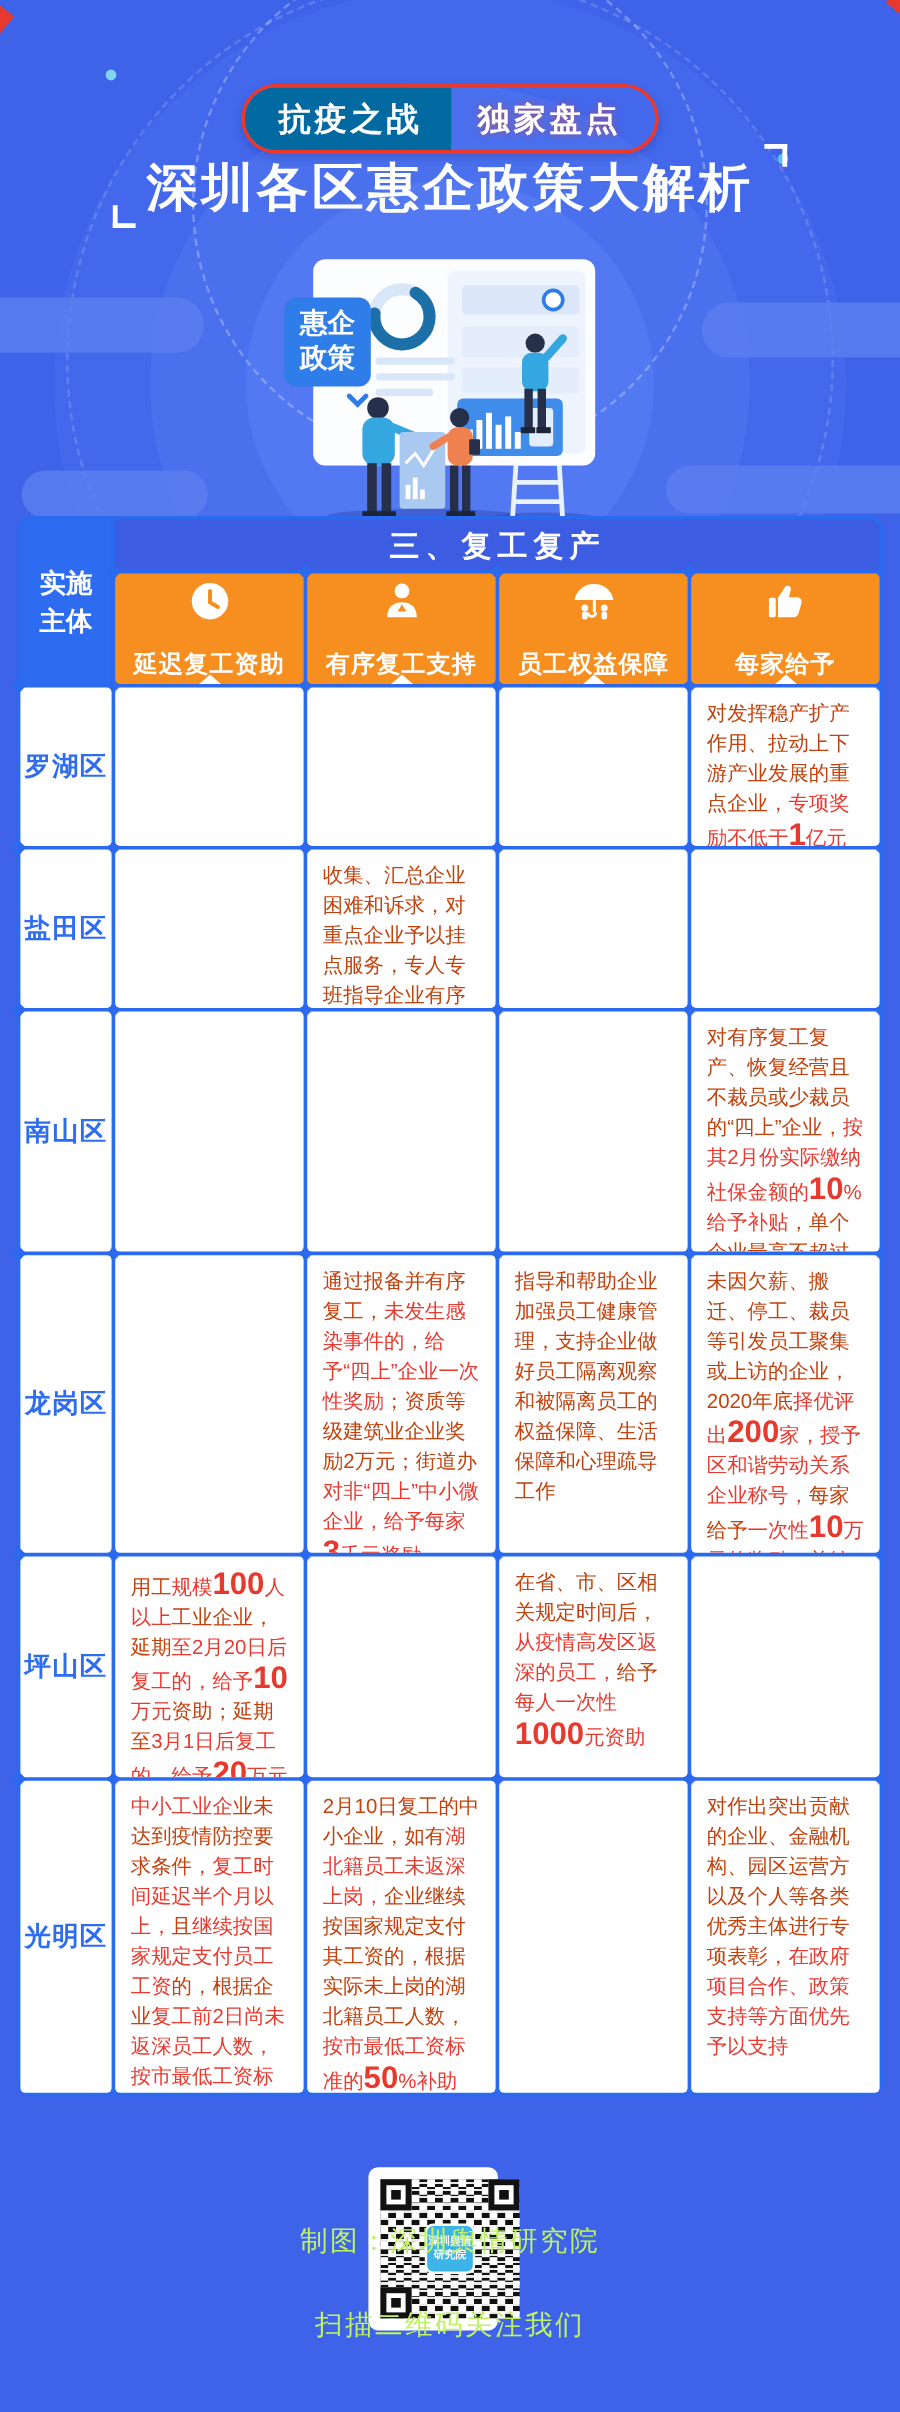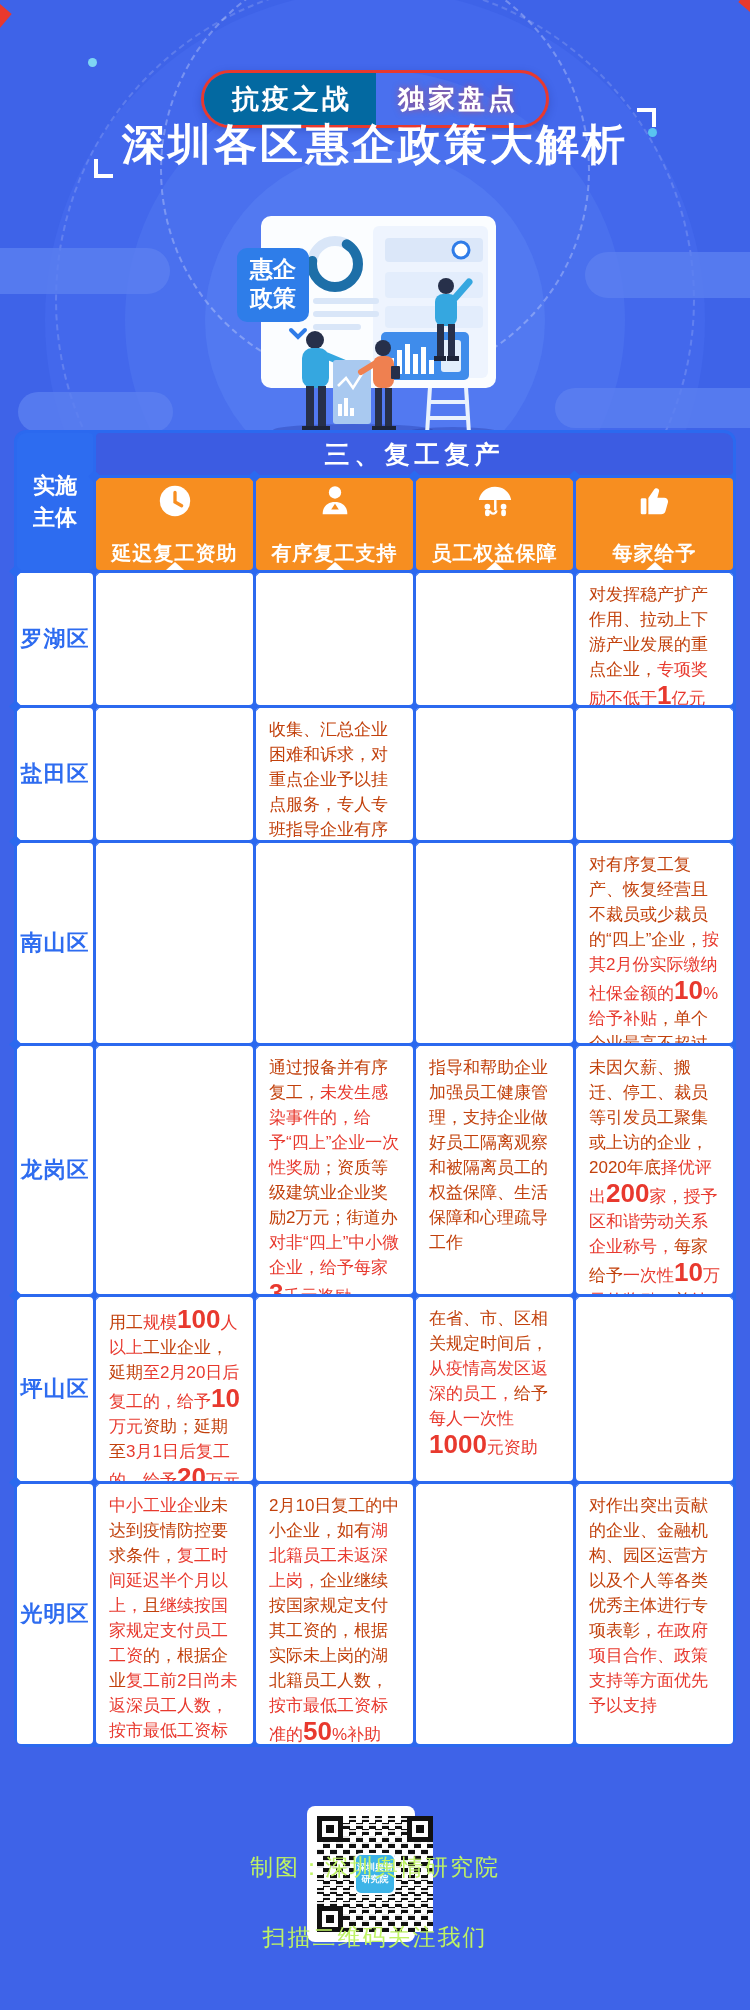--- a/index.html
+++ b/index.html
@@ -30,21 +30,21 @@
   .p4 { left:555px; top:388px; width:220px; height:40px; }
 
   
   .badge { position:absolute; left:50%; top:70px; transform:translateX(-50%);
     display:flex; align-items:stretch; border:3px solid #e8392e; border-radius:30px;
     overflow:hidden; z-index:3; box-shadow:0 3px 8px rgba(20,30,120,.25); }
   .badge-left { background:#0369a1; color:#fff; font-size:27px; font-weight:900;
     padding:8px 24px 8px 28px; letter-spacing:3px; }
   .badge-right { color:#fff; font-size:27px; font-weight:900; padding:8px 28px 8px 22px;
     letter-spacing:3px; background:transparent; text-shadow:0 0 6px rgba(232,57,46,.55);border-radius:14px; }
-  .main-title { position:absolute; left:0; right:0; top:116px; text-align:center; z-index:3; }
+  .main-title { position:absolute; left:0; right:0; top:128px; text-align:center; z-index:3; }
   .main-title .tt { position:relative; display:inline-block; color:#fff; font-size:43px;
     font-weight:900; letter-spacing:3px; }
   .main-title .tt::before { content:""; position:absolute; left:-28px; bottom:-4px;
     width:15px; height:15px; border-left:4px solid #fff; border-bottom:4px solid #fff; }
   .main-title .tt::after { content:""; position:absolute; right:-28px; top:-8px;
     width:15px; height:15px; border-right:4px solid #fff; border-top:4px solid #fff; }
 
   .hero { position:absolute; left:203px; top:190px; width:350px; height:250px; z-index:2; }
 
   

